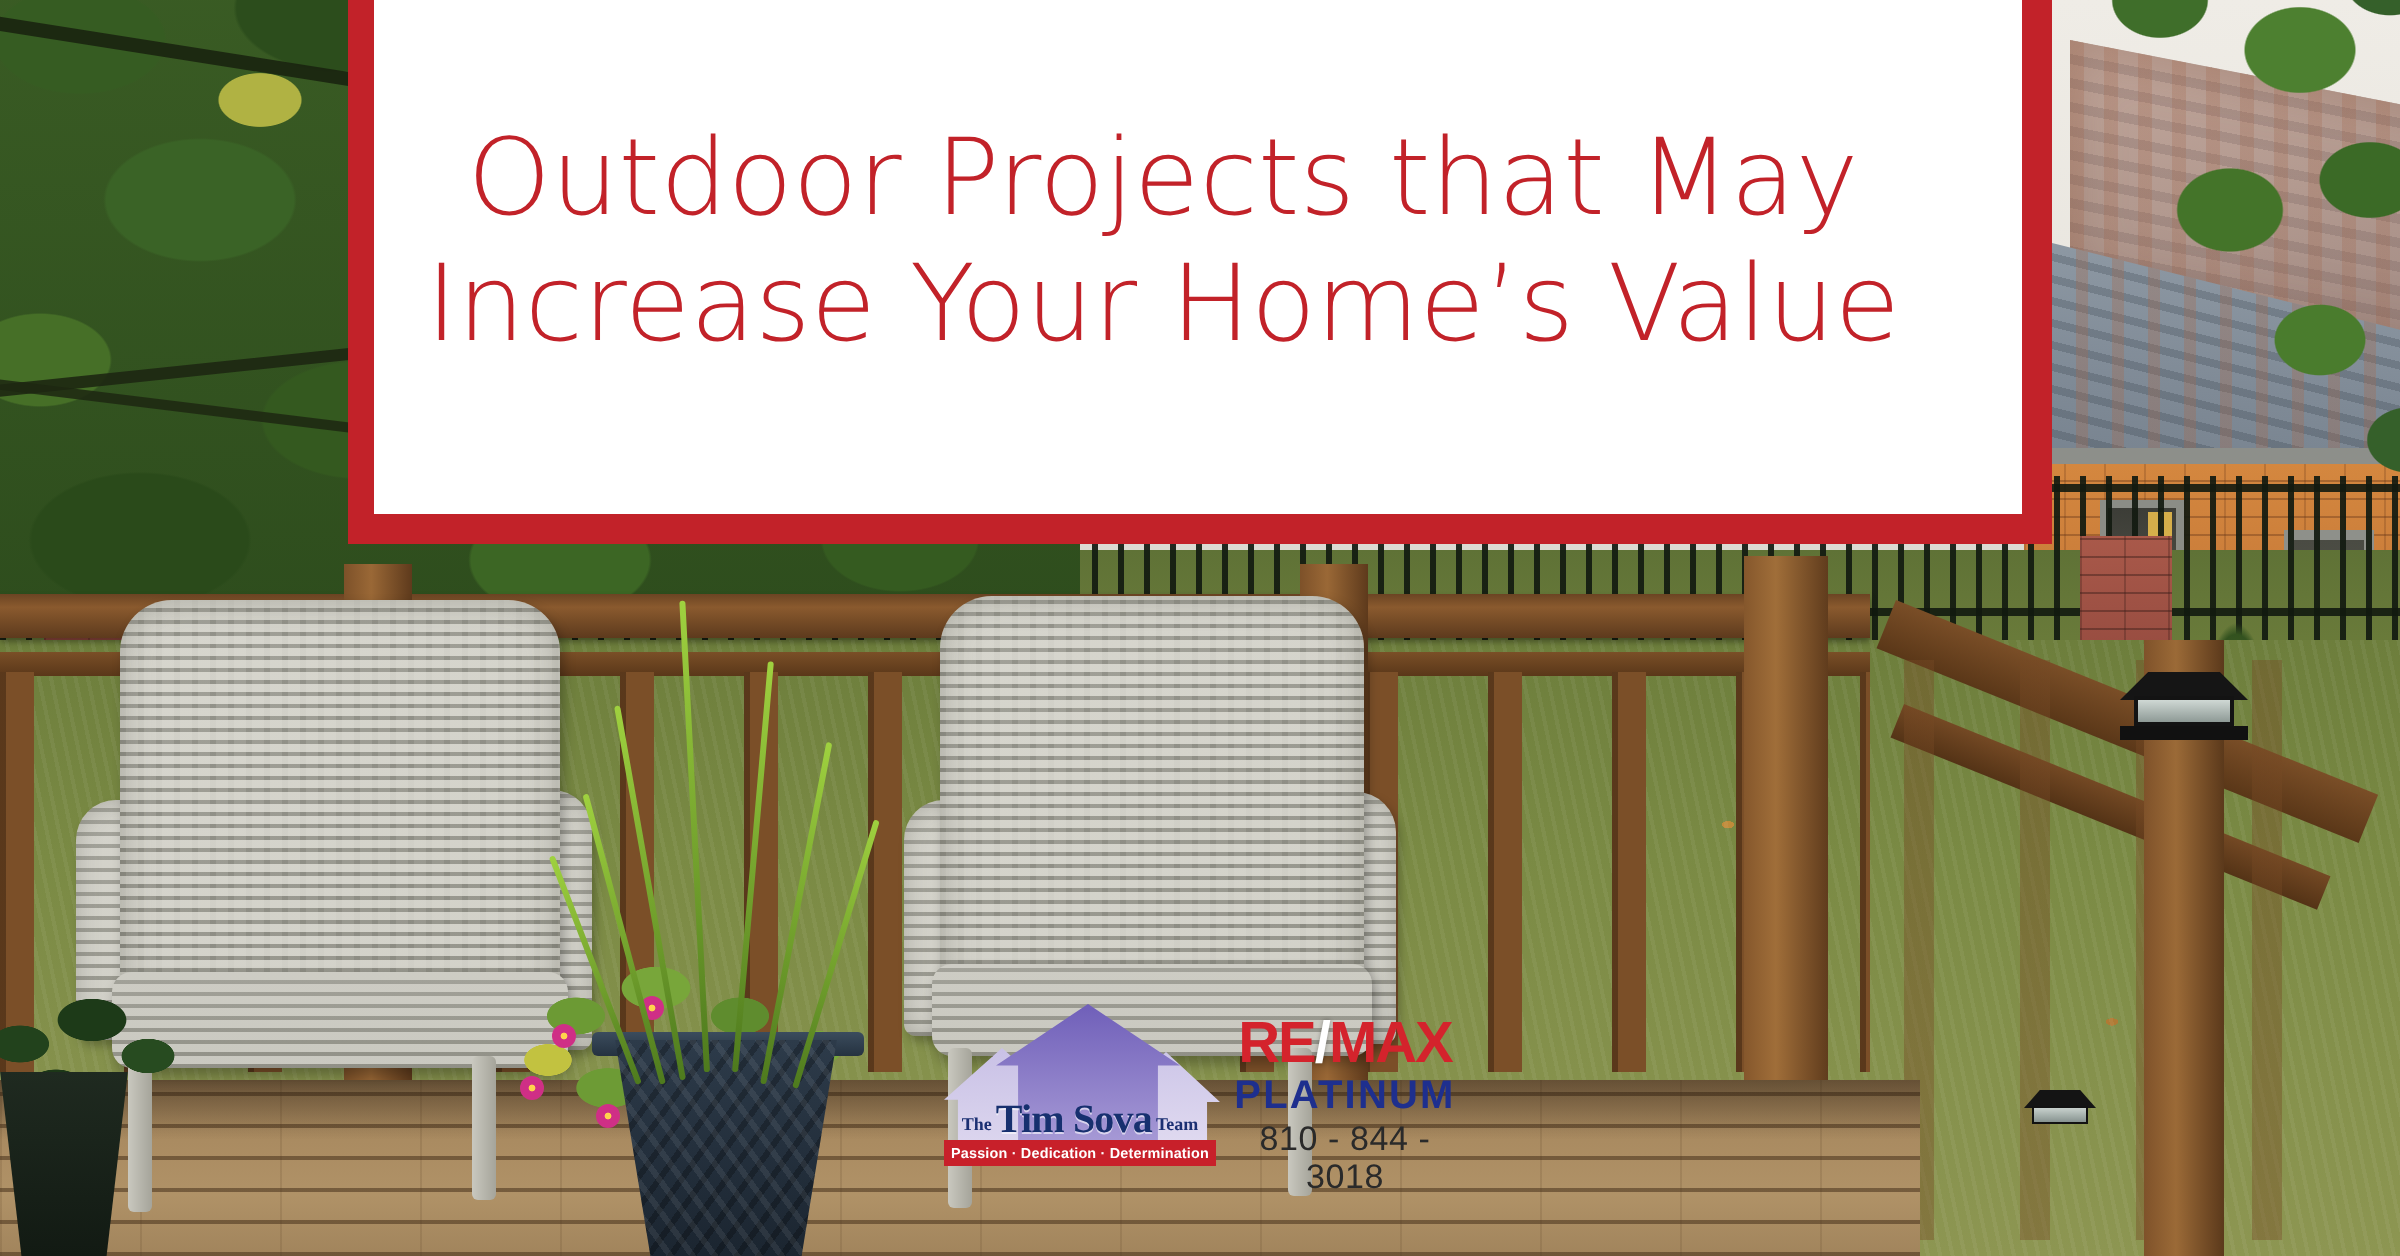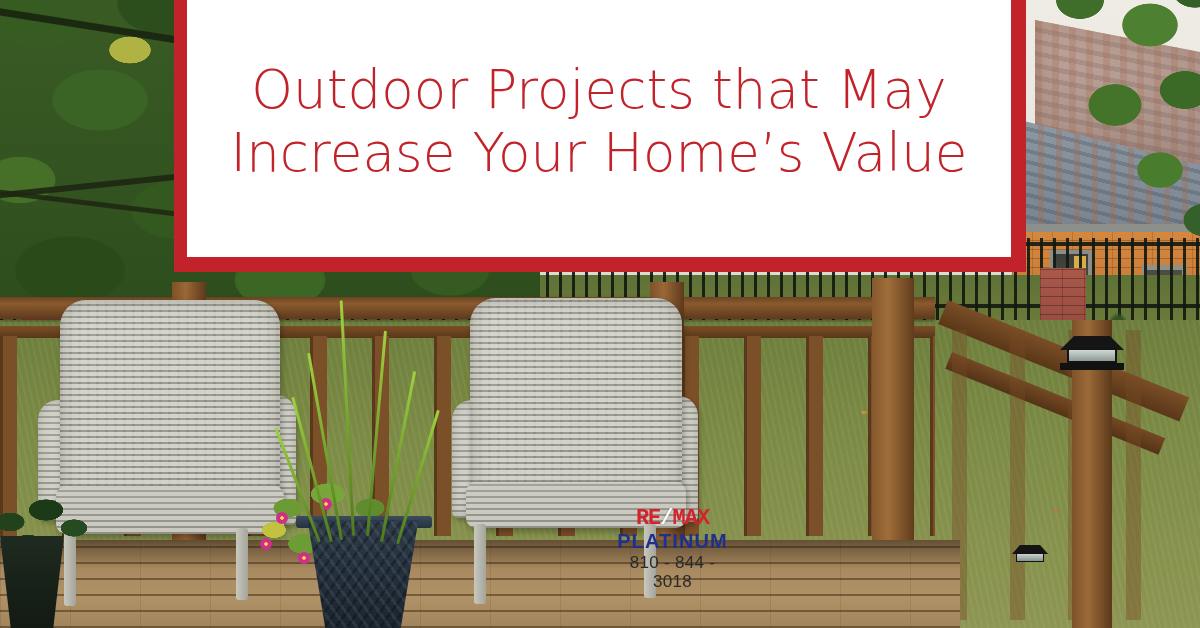--- a/index.html
+++ b/index.html
@@ -381,21 +381,21 @@
     position:absolute; left:918px; top:470px; width:120px; height:158px;
   }
 
   
   .title-card {
     position:absolute; left:174px; top:0; width:852px; height:272px;
     background:#ffffff;
     border-right: 15px solid var(--accent, #c22229);
     border-bottom: 15px solid var(--accent, #c22229);
     border-left: 13px solid var(--accent, #c22229);
-    display:flex; align-items:center; justify-content:center;
+    display:flex; align-items:center; 
   }
   .title-text {
     color: #c22229;
     font-family: "DejaVu Sans", sans-serif;
     font-weight: 300;
     font-size: 53px;
     line-height: 1.18;
     text-align:center;
     letter-spacing: .1px;
     padding: 0 26px 14px 26px;
@@ -437,22 +437,22 @@
   .sova-tagline{
     position:absolute; left:2px; top:70px; width:136px; height:13px;
     background:#c8202a; color:#fff;
     font-size:7.2px; font-weight:700; letter-spacing:.1px;
     display:flex; align-items:center; justify-content:center;
     font-family:"Liberation Sans", sans-serif;
   }
 
   .logo-remax{ position:absolute; left:140px; top:8px; width:125px; height:80px; text-align:center; }
   .remax-word{
-    font-family:Liberation Mono, monospace;
-    font-weight:700; font-size:22px; line-height:1; letter-spacing:-1px;
+    font-family:Liberation Sans, sans-serif;
+    font-weight:700; font-size:29px; line-height:1; letter-spacing:-1px;
     color:#d4232c; white-space:nowrap;
   }
   .remax-word .slash{ color:#ffffff; text-shadow:0 0 2px rgba(0,0,0,.3); }
   .remax-word .max{ color:#d4232c; }
   .remax-platinum{
     font-family:"Liberation Sans", sans-serif;
     font-weight:700; font-size:20px; line-height:1.05; letter-spacing:1.1px;
     color:#1e2f8e; margin-top:1px;
   }
   .remax-phone{
@@ -567,20 +567,31 @@
     </div>
   </div>
 
   <div class="title-card">
     <h1 class="title-text">Outdoor Projects that May
 Increase Your Home’s Value</h1>
   </div>
 
   <div class="logo-group">
 
+    <div class="logo-sova">
+      <div class="house-icon-left"></div>
+      <div class="house-icon-right"></div>
+      <div class="house-icon-big"></div>
+      <div class="sova-wordmark">
+        <span class="sova-the">The</span>
+        <span class="sova-name">Tim Sova</span>
+        <span class="sova-team">Team</span>
+      </div>
+      <div class="sova-tagline">Passion · Dedication · Determination</div>
+    </div>
 
     <div class="logo-remax">
       <div class="remax-word"><span>RE</span><span class="slash">/</span><span class="max">MAX</span></div>
       <div class="remax-platinum">PLATINUM</div>
       <div class="remax-phone">810 - 844 - 3018</div>
     </div>
   </div>
 
 </div>
 

